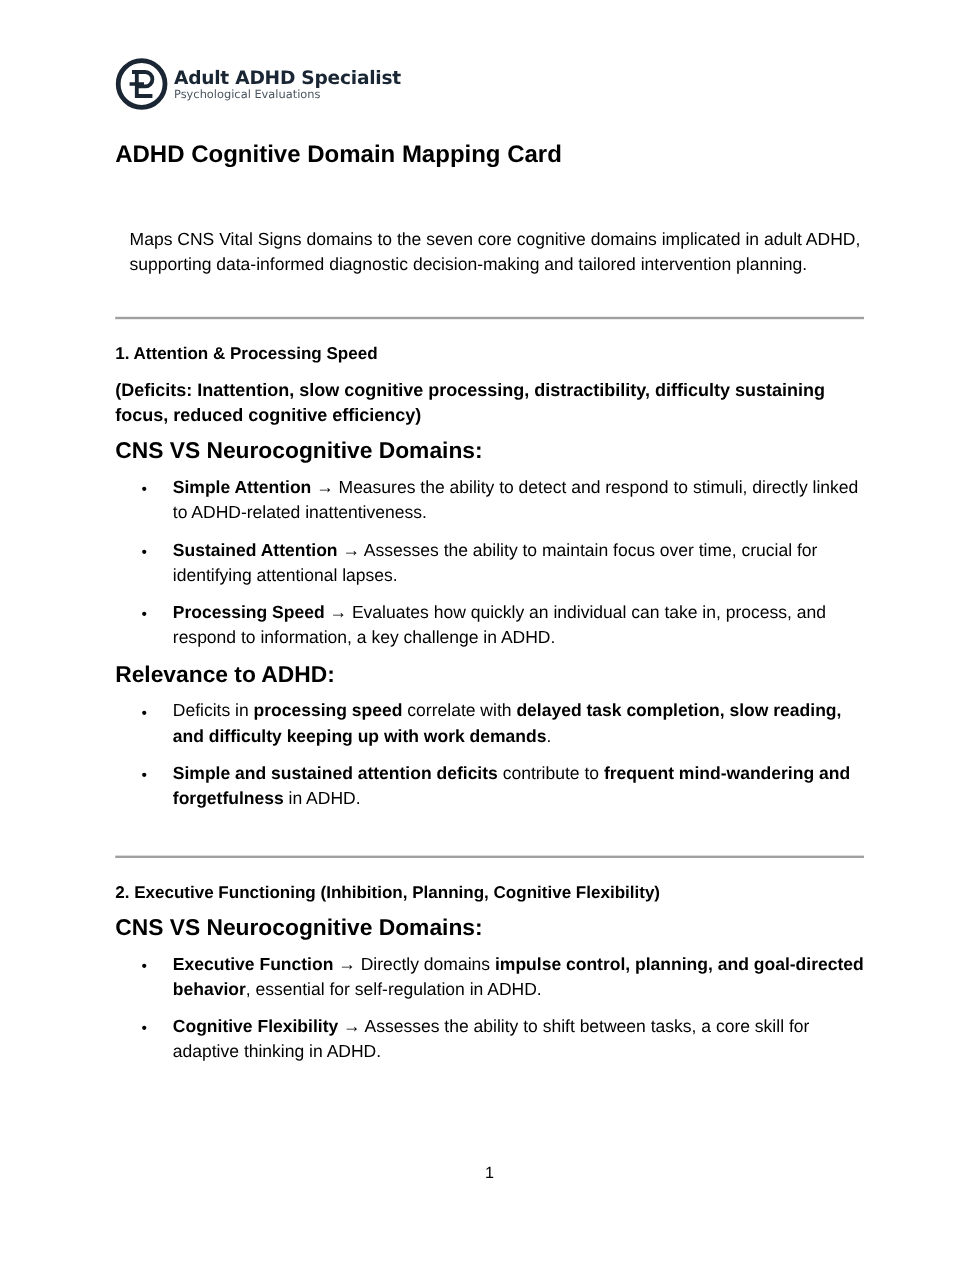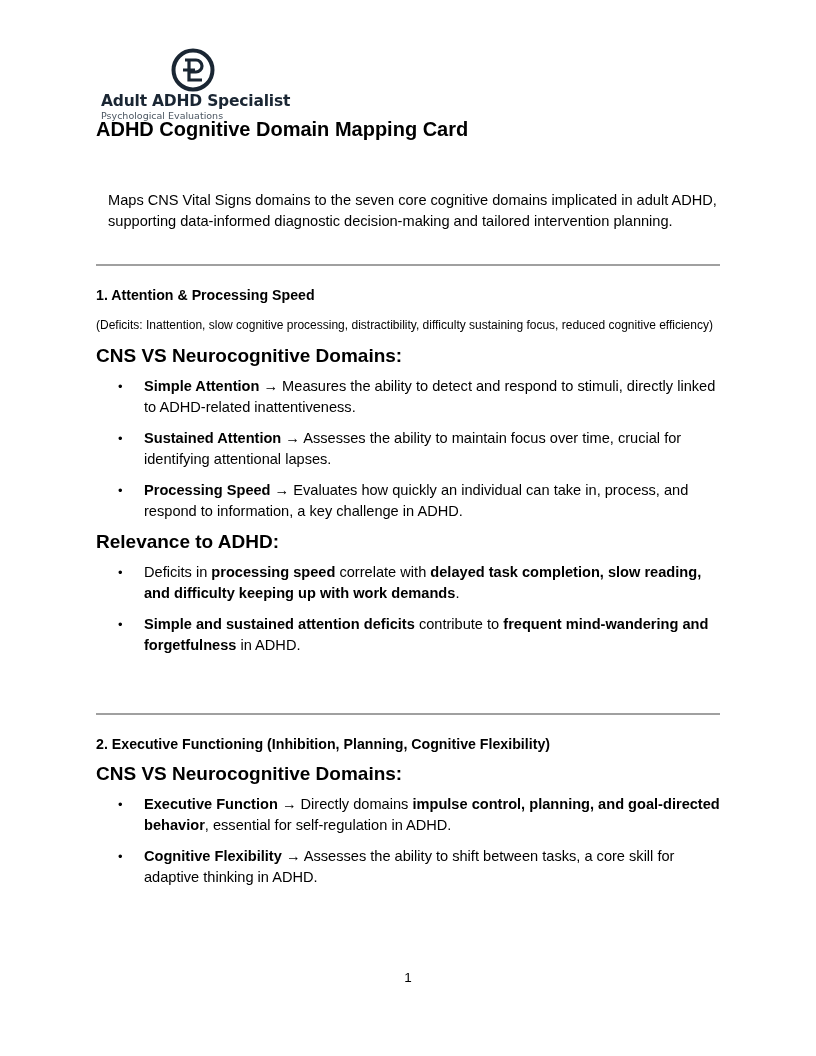--- a/index.html
+++ b/index.html
@@ -1,33 +1,33 @@
 <!DOCTYPE html>
 <html><head>
 <meta charset="utf-8">
 <style>
   html, body { margin: 0; padding: 0; background: #ffffff; }
   body {
     width: 816px; height: 1056px; position: relative; overflow: hidden;
     font-family: "Liberation Sans", sans-serif; color: #000;
   }
-  .logo { position: absolute; left: 96px; top: 48px; display: flex; align-items: center; flex-direction: column; }
+  .logo { position: absolute; left: 96px; top: 48px; display: flex; align-items: center; }
   .logo-mark { width: 44px; height: 44px; }
   .logo-text { margin-left: 5px; }
   .logo-title { font-family: "DejaVu Sans", sans-serif; font-weight: bold; font-size: 15.5px; color: #1a2633; letter-spacing: -0.2px; line-height: 18px; }
   .logo-sub { font-family: "DejaVu Sans", sans-serif; font-size: 9.5px; color: #4a5560; line-height: 11px; }
 
   .content { position: absolute; left: 96px; top: 0; width: 624px; }
   h1 { position: absolute; top: 118px; left: 0; margin: 0; font-size: 20px; font-weight: bold; white-space: nowrap; }
   .intro { position: absolute; top: 178px; left: 0; width: 624px; margin: 12px; font-size: 14.6px; line-height: 21px; }
   .rule { position: absolute; left: 0; width: 624px; height: 2px; background: #a0a0a0; }
 
   .section { position: absolute; left: 0; width: 624px; }
   .sec-title { font-weight: bold; font-size: 14.2px; line-height: 20px; margin: 0 0 10px 0; }
-  .sec-deficits { font-weight: normal; font-size: 12px; line-height: 21px; margin: 0 0 10px 0; }
+  .sec-deficits { font-weight: bold; font-size: 15px; line-height: 21px; margin: 0 0 10px 0; }
   .sec-label { font-weight: bold; font-size: 19px; line-height: 20px; margin: 0 0 10px 0; }
   ul { margin: 0 0 10px 0; padding: 0; list-style: none; }
   li { position: relative; padding-left: 48px; font-size: 14.6px; line-height: 21px; margin-bottom: 10px; }
   li .bullet { position: absolute; left: 22px; top: 0; font-size: 13px; }
   b { font-weight: bold; }
   .page-num { position: absolute; top: 970px; left: 0; width: 816px; text-align: center; font-size: 13.5px; }
 </style>
 </head>
 <body>
 

